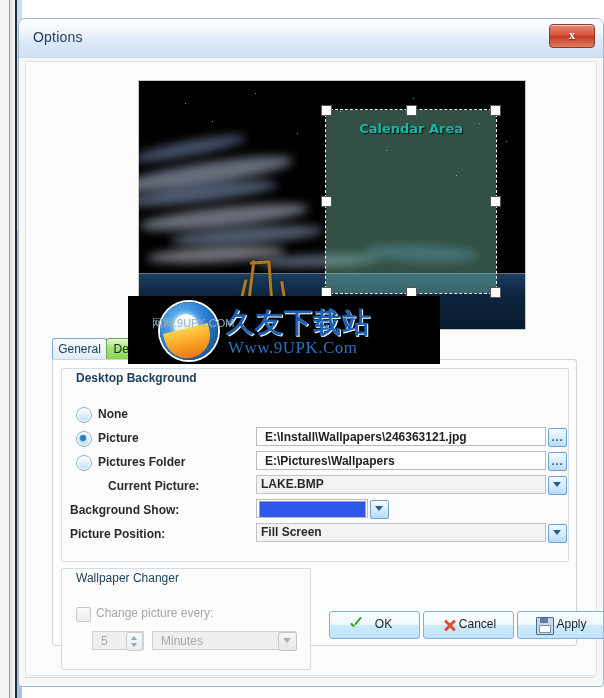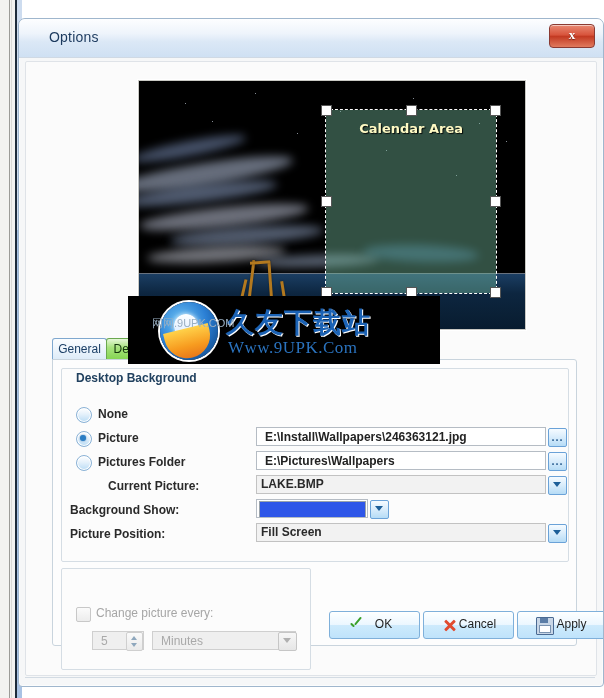--- a/index.html
+++ b/index.html
@@ -28,21 +28,21 @@
     box-shadow:0 0 0 1px rgba(255,255,255,.6) inset;
     overflow:hidden;
   }
   #titlebar{
     position:relative;height:38px;
     background:linear-gradient(180deg,#fdfeff 0%,#eef4fb 38%,#dbe8f6 60%,#cfe0f3 100%);
     border-bottom:1px solid #cfd9e4;
     border-radius:6px 6px 0 0;
   }
   #title-text{
-    position:absolute;left:30px;top:10px;font-size:14px;color:#1c3a5e;
+    position:absolute;left:14px;top:10px;font-size:14px;color:#1c3a5e;
     letter-spacing:.2px;
   }
   #close-btn{
     position:absolute;right:8px;top:5px;width:44px;height:22px;
     border:1px solid #8a3a32;border-radius:4px;
     background:linear-gradient(180deg,#e88a74 0%,#d8543c 45%,#c33a22 52%,#e07a5e 100%);
     box-shadow:0 1px 0 rgba(255,255,255,.55) inset;
     cursor:pointer;
   }
   #close-btn .x{
@@ -316,21 +316,21 @@
         <div class="star" style="left:52%;top:12%"></div>
         <div class="star" style="left:71%;top:7%"></div>
         <div class="star" style="left:88%;top:17%"></div>
         <div class="star" style="left:64%;top:28%"></div>
         <div class="star" style="left:41%;top:21%"></div>
         <div class="star" style="left:19%;top:16%"></div>
         <div class="star" style="left:82%;top:38%"></div>
         <div class="star" style="left:95%;top:24%"></div>
 
         <div id="calendar-area">
-          <div id="calendar-label" style="color: #fef9c3;">Calendar Area</div>
+          <div id="calendar-label" style="color: #14b8a6;">Calendar Area</div>
           <div class="handle h-tl"></div>
           <div class="handle h-tc"></div>
           <div class="handle h-tr"></div>
           <div class="handle h-ml"></div>
           <div class="handle h-mr"></div>
           <div class="handle h-bl"></div>
           <div class="handle h-bc"></div>
           <div class="handle h-br"></div>
         </div>
       </div>
@@ -385,20 +385,21 @@
         </div>
 
         <div class="field ro" style="left:194px;top:154px;width:290px;"></div>
         <div class="lbl" style="left:199px;top:156px;">Fill Screen</div>
         <div class="sqbtn" style="left:486px;top:155px;">
           <div class="chev"></div>
         </div>
       </div>
 
       <div class="group" id="grp-wallpaper">
+        <div class="cap">Wallpaper Changer</div>
 
         <div class="check" style="left:14px;top:38px;"></div>
         <div class="lbl dim" style="left:34px;top:37px;">Change picture every:</div>
 
         <div class="field dis" id="spin-field" style="left:30px;top:62px;width:52px;">5</div>
         <div id="spin-btns" style="left:64px;top:63px;">
           <div class="up"></div>
           <div class="dn"></div>
         </div>
 

